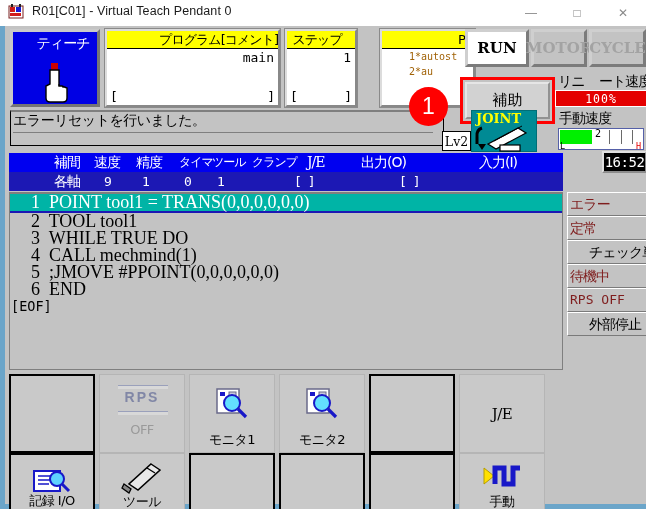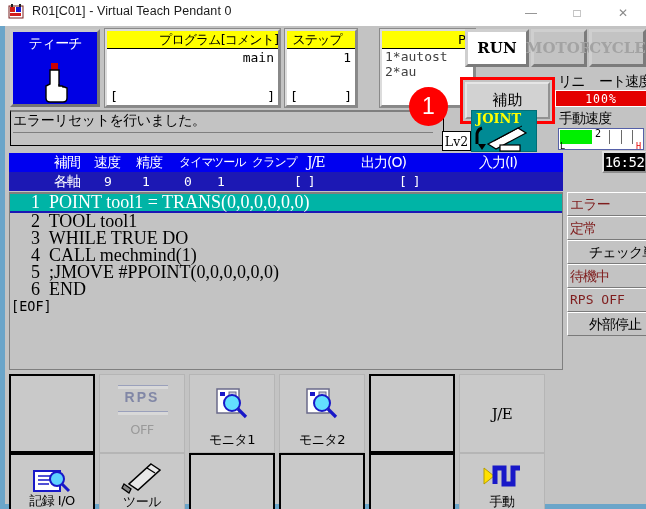--- a/index.html
+++ b/index.html
@@ -23,35 +23,35 @@
   .tb-glyph{position:absolute;left:0;top:0;width:46px;height:26px;
             display:flex;align-items:center;justify-content:center;color:#8a8a8a;font-size:12px;}
 
   
   .pendant{position:absolute;left:0;top:26px;width:646px;height:483px;background:#c3c3c3;
            border-left:5px solid #6ba5c9;border-bottom:5px solid #6ba5c9;box-sizing:border-box;}
 
   
   .teach{position:absolute;left:5px;top:3px;width:90px;height:78px;background:#0000e4;
          border:3px outset #c9c9c9;box-sizing:border-box;}
-  .teach-label{position:absolute;left:0;top:3px;width:100%;text-align:center;color:#fff;
+  .teach-label{position:absolute;left:8px;top:3px;width:100%;text-align:center;color:#fff;
      font-size:14px;font-family:Liberation Sans, sans-serif;letter-spacing:-1px;white-space:nowrap;}
   .teach-icon{position:absolute;left:50%;top:30px;transform:translateX(-50%);}
 
   .panel{position:absolute;top:3px;background:#ffffff;border:2px outset #dcdcdc;box-sizing:border-box;
          box-shadow:0 0 0 1px #8a8a8a;}
   .panel-head{background:#ffff00;color:#000;text-align:right;font-size:13px;
               font-family:"DejaVu Sans",sans-serif;line-height:17px;height:17px;
               border-bottom:1px solid #000;white-space:nowrap;overflow:hidden;letter-spacing:-1px;}
   .panel-body{position:relative;height:calc(100% - 18px);background:#fff;}
   .pv-right{position:absolute;right:4px;top:1px;font-size:13px;font-family:"DejaVu Sans Mono",monospace;color:#000;}
   .pv-brackets{position:absolute;left:3px;right:3px;bottom:1px;font-size:13px;
                font-family:"DejaVu Sans Mono",monospace;color:#000;display:flex;justify-content:space-between;}
-  .pv-line{font-size:13px;font-family:"DejaVu Sans Mono",monospace;color:#404040;
-           padding-left:3px;line-height:15px;white-space:nowrap;overflow:hidden;}
+  .pv-line{font-size:10px;font-family:"DejaVu Sans Mono",monospace;color:#a16207;
+           padding-left:3px;line-height:15px;white-space:nowrap;overflow:hidden;margin-left:24px;}
 
   #panel-program{left:100px;width:175px;height:78px;}
   #panel-step{left:280px;width:72px;height:78px;}
   #panel-pc{left:375px;width:95px;height:78px;}
 
   
   .lamp{position:absolute;top:3px;height:38px;background:#ffffff;border:3px outset #cfcfcf;
         box-sizing:border-box;display:flex;align-items:center;justify-content:center;
         font-family:"DejaVu Serif",serif;font-weight:bold;font-size:15px;letter-spacing:0px;}
   #lamp-run{left:460px;width:64px;color:#000;}

